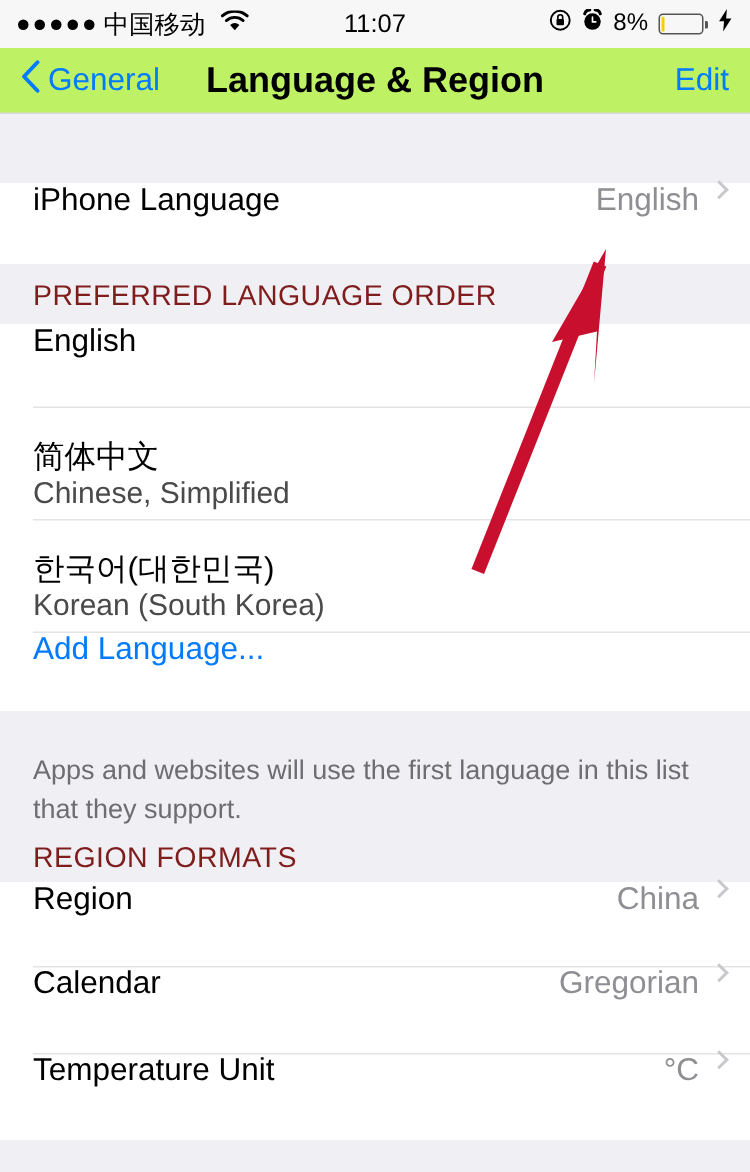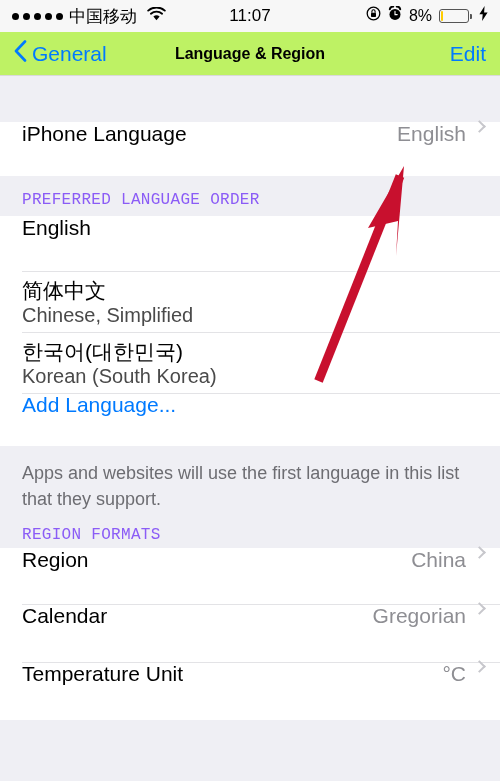--- a/index.html
+++ b/index.html
@@ -45,56 +45,56 @@
   .navbar {
     height:44px; background:#bef264;
     border-bottom:1px solid #D9D9D9;
     display:flex; align-items:center; position:relative;
     padding:0 14px;
   }
   .nav-back { display:flex; align-items:center; color:#007AFF; font-size:21px; gap:5px; cursor:pointer; }
   .nav-title {
     position:absolute; left:0; right:0; top:0; bottom:0;
     display:flex; align-items:center; justify-content:center;
-    font-size:16px; font-weight:bold; color:#000; pointer-events:none;
+    font-size:24px; font-weight:bold; color:#000; pointer-events:none;
   }
   .nav-edit { margin-left:auto; color:#007AFF; font-size:21px; cursor:pointer; z-index:2; }
 
   
   .gap { background:#EFEFF4; }
   .section { background:#FFFFFF; }
   .sec-hdr {
-    background:#EFEFF4; color:#8b5cf6;
-    font-size:16px; letter-spacing:0.3px;
-    padding:0 0 7px 22px; display:flex; align-items:flex-end;font-family:Liberation Mono, monospace;
+    background:#EFEFF4; color:#7f1d1d;
+    font-size:19px; letter-spacing:0.3px;
+    padding:0 0 7px 22px; display:flex; align-items:flex-end;
   }
   .row {
     background:#fff; display:flex; 
     padding:0 16px 0 22px; position:relative;
     min-height:54px;
   }
   .row + .row::before {
     content:""; position:absolute; left:22px; right:0; top:0;
     height:1px; background:#E3E3E6;
   }
   .row .label { font-size:21px; color:#000; }
   .row .value { margin-left:auto; font-size:21px; color:#8E8E93; }
   .chev {
     margin-left:9px; width:9px; height:9px;
     border-right:2px solid #C7C7CC; border-top:2px solid #C7C7CC;
     transform:rotate(45deg); display:inline-block;
   }
-  .row.two-line { flex-direction:column; align-items:flex-start; justify-content:center; padding-top:6px; padding-bottom:6px; }
+  .row.two-line { flex-direction:column; align-items:flex-start; justify-content:center; padding-top:20px; padding-bottom:6px; }
   .row.two-line .label { font-size:21px; line-height:28px; }
   .row.two-line .sublabel { font-size:20px; color:#4A4A4A; line-height:21px; }
   .row.link .label { color:#007AFF; }
   .footer {
     background:#EFEFF4; color:#6D6D72;
     font-size:18px; line-height:26px;
-    padding:14px 30px 0 22px;
+    padding:26px 30px 0 22px;
   }
 
   
   .arrow-layer { position:absolute; inset:0; pointer-events:none; }
 </style>
 </head>
 <body>
 
 <div id="screen">
 

